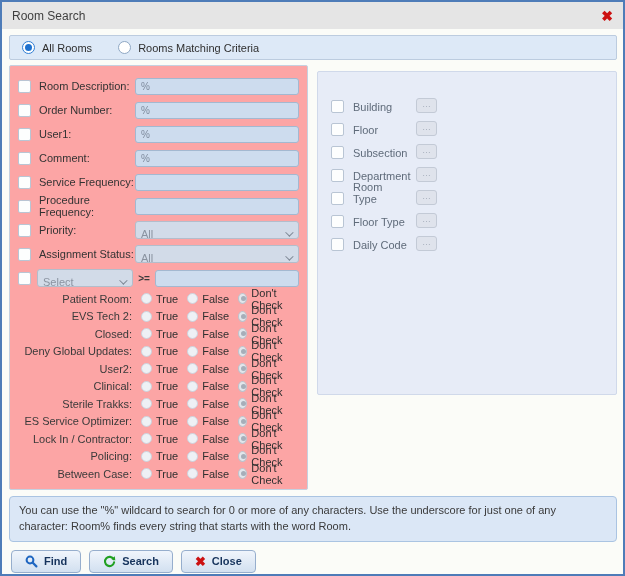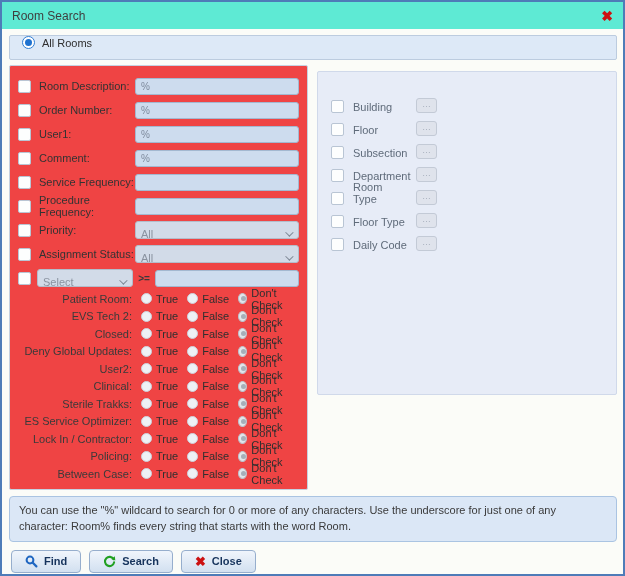--- a/index.html
+++ b/index.html
@@ -12,58 +12,58 @@
   }
   .dialog {
     width: 625px; height: 576px;
     border: 2px solid #4e7cb8;
     background: #fbfcf8;
     overflow: hidden;
   }
   
   .titlebar {
     height: 27px;
-    background: #5eead4;
+    background: #e5e5e5;
     display: flex; align-items: center;
     padding: 0 10px;
     font-size: 12px; color: #3f3f3f;
   }
   .titlebar .spacer { flex: 1; }
   .close-x {
     color: #cc1111; font-size: 14px; font-weight: bold;
     line-height: 14px; cursor: pointer;
   }
   
   .band {
     margin: 6px 6px 0 7px;
     height: 25px;
     background: #dde9f7;
     border: 1px solid #bcccdf;
     border-radius: 2px;
-    display: flex; align-items: flex-start;
+    display: flex; align-items: center;
     padding-left: 12px;
   }
   .radio-opt { display: flex; align-items: center; margin-right: 26px; cursor: pointer; }
   .radio-opt .rlabeltxt { margin-left: 7px; color: #2f2f2f; }
   .radio {
     width: 13px; height: 13px; border-radius: 50%;
     background: #ffffff; border: 1px solid #8fa8c4;
     display: inline-block; position: relative;
   }
   .radio.checked { border-color: #2f7ed4; }
   .radio.checked::after {
     content: ""; position: absolute; left: 2px; top: 2px;
     width: 7px; height: 7px; border-radius: 50%;
     background: #1f72cf;
   }
   
   .content { display: flex; margin: 5px 6px 0 7px; align-items: flex-start; }
   .left-panel {
     width: 299px; height: 425px;
-    background: #ef4444;
+    background: #fca5a5;
     border: 1px solid #c5d1e0;
     border-radius: 2px;
     padding: 8px 8px 6px 8px;
     flex: none;
   }
   .right-panel {
     margin-left: 9px; margin-top: 6px;
     flex: 1; height: 324px;
     background: #e7ecf7;
     border: 1px solid #d0d9ea;
@@ -170,20 +170,24 @@
   <div class="titlebar">
     <span>Room Search</span>
     <span class="spacer"></span>
     <span class="close-x">✖</span>
   </div>
 
   <div class="band">
     <span class="radio-opt">
       <span class="radio checked"></span>
       <span class="rlabeltxt">All Rooms</span>
+    </span>
+    <span class="radio-opt">
+      <span class="radio"></span>
+      <span class="rlabeltxt">Rooms Matching Criteria</span>
     </span>
   </div>
 
   <div class="content">
 
     <div class="left-panel">
 
       <div class="frow">
         <span class="cb"></span>
         <span class="flabel">Room Description:</span>

